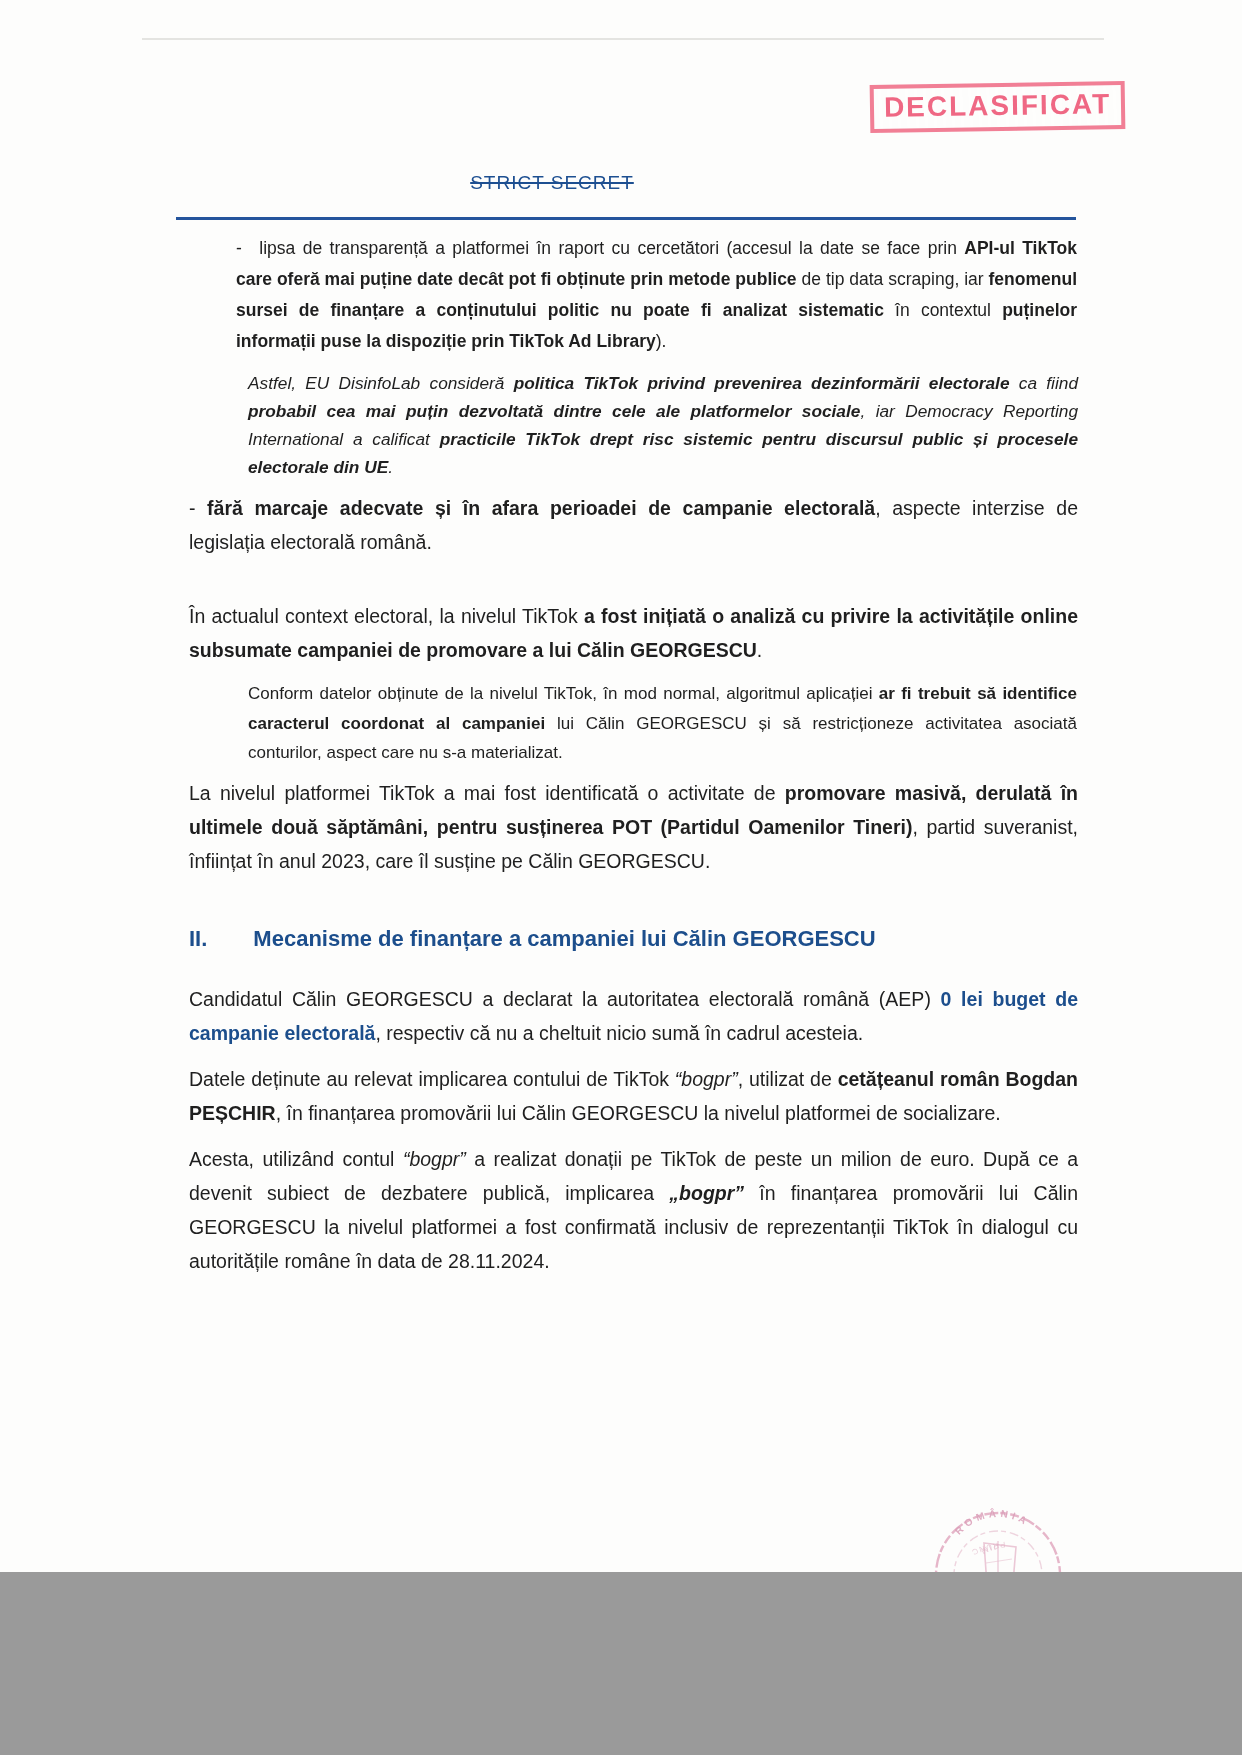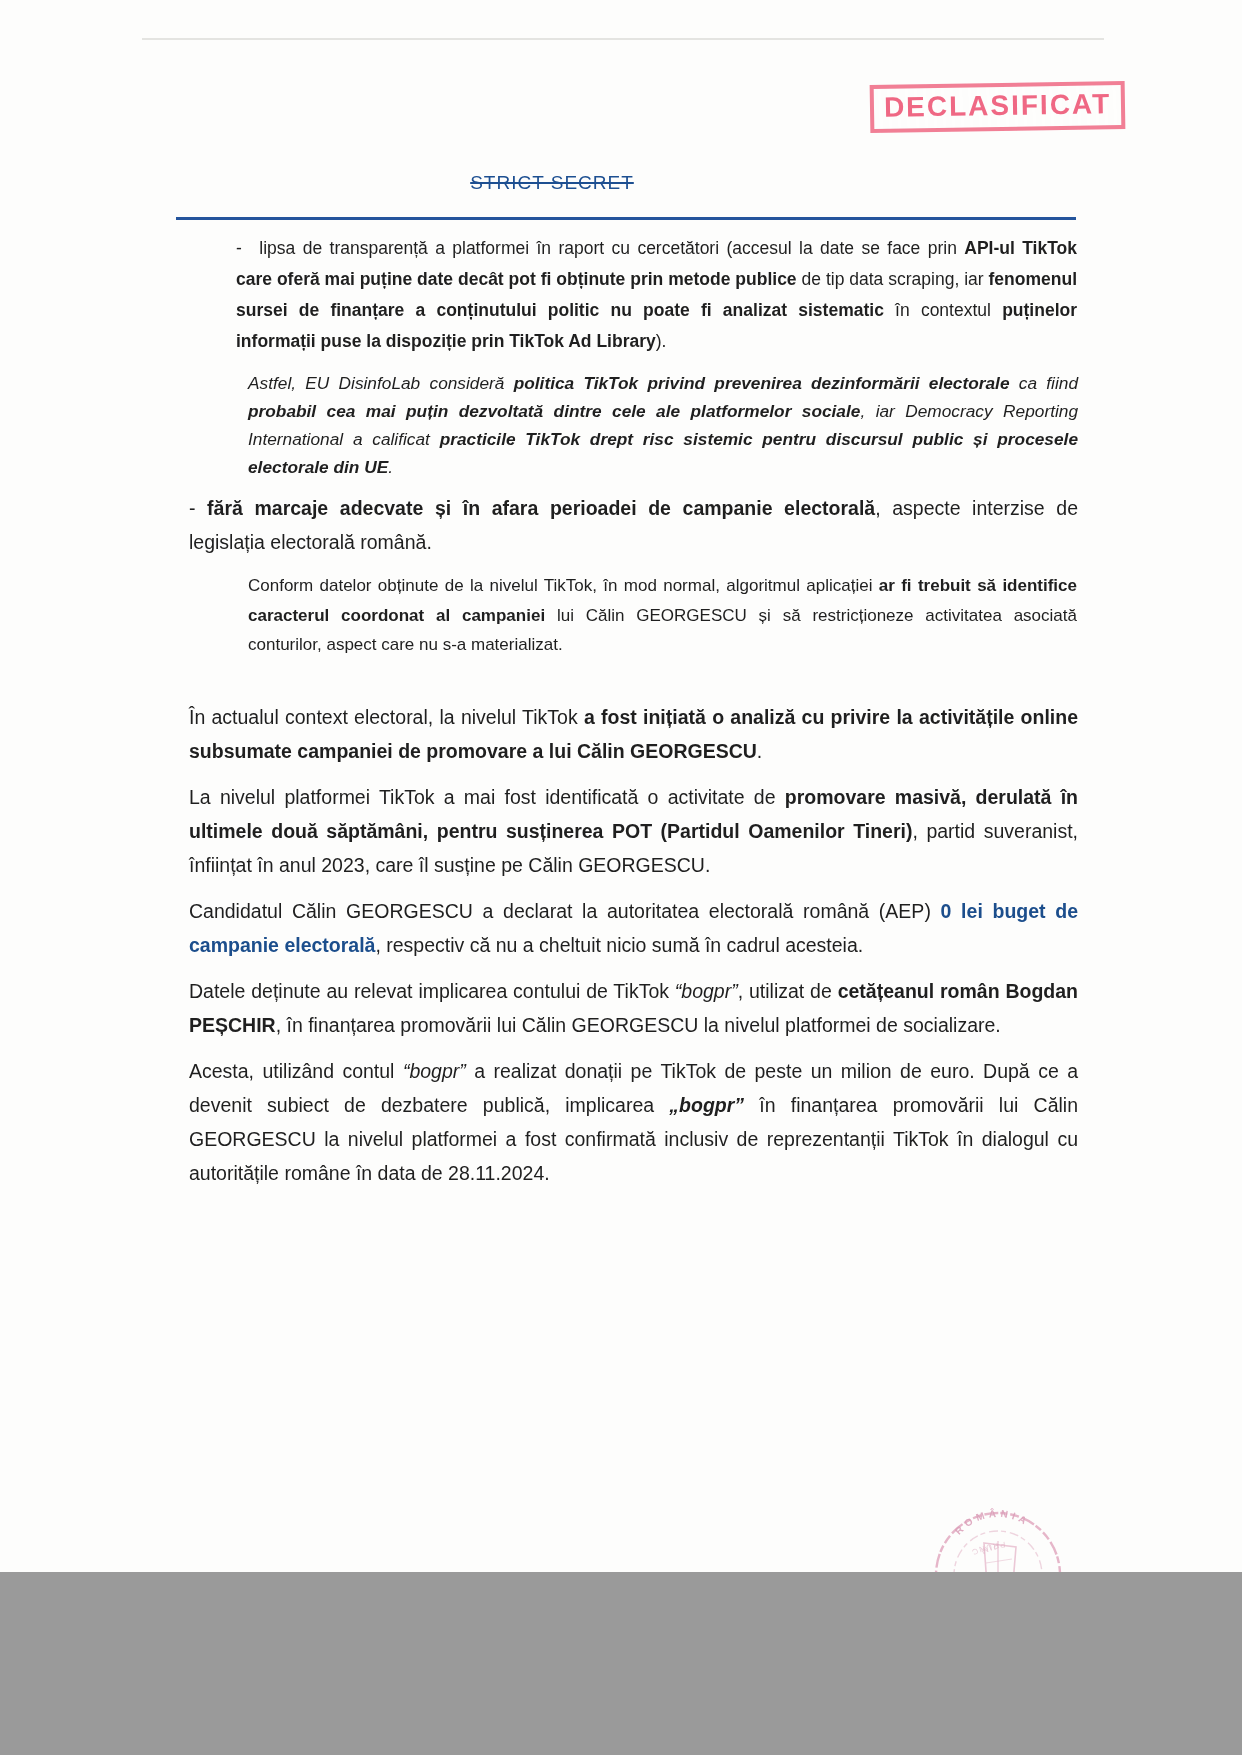--- a/index.html
+++ b/index.html
@@ -89,23 +89,24 @@
     <span>DECLASIFICAT</span>
   </div>
 
   <div class="header-classification">STRICT SECRET</div>
   <div class="header-rule"></div>
 
   <div class="doc-body">
       <div class="para bullet-indent"><span>- lipsa de transparență a platformei în raport cu cercetători (accesul la date se face prin </span><span class="b">API-ul TikTok care oferă mai puține date decât pot fi obținute prin metode publice</span><span> de tip data scraping, iar </span><span class="b">fenomenul sursei de finanțare a conținutului politic nu poate fi analizat sistematic</span><span> în contextul </span><span class="b">puținelor informații puse la dispoziție prin TikTok Ad Library</span><span>).</span></div>
       <div class="para italic-indent"><span>Astfel, EU DisinfoLab consideră </span><span class="b">politica TikTok privind prevenirea dezinformării electorale</span><span> ca fiind </span><span class="b">probabil cea mai puțin dezvoltată dintre cele ale platformelor sociale</span><span>, iar Democracy Reporting International a calificat </span><span class="b">practicile TikTok drept risc sistemic pentru discursul public și procesele electorale din UE</span><span>.</span></div>
       <div class="para body-par gap-top-sm"><span>- </span><span class="b">fără marcaje adecvate și în afara perioadei de campanie electorală</span><span>, aspecte interzise de legislația electorală română.</span></div>
+      <div class="para body-par gap-top"><span>În actualul context electoral, la nivelul TikTok </span><span class="b">a fost inițiată o analiză cu privire la activitățile online subsumate campaniei de promovare a lui Călin GEORGESCU</span><span>.</span></div>
       <div class="para small-indent"><span>Conform datelor obținute de la nivelul TikTok, în mod normal, algoritmul aplicației </span><span class="b">ar fi trebuit să identifice caracterul coordonat al campaniei</span><span> lui Călin GEORGESCU și să restricționeze activitatea asociată conturilor, aspect care nu s-a materializat.</span></div>
-      <div class="para body-par gap-top"><span>În actualul context electoral, la nivelul TikTok </span><span class="b">a fost inițiată o analiză cu privire la activitățile online subsumate campaniei de promovare a lui Călin GEORGESCU</span><span>.</span></div>
       <div class="para body-par"><span>La nivelul platformei TikTok a mai fost identificată o activitate de </span><span class="b">promovare masivă, derulată în ultimele două săptămâni, pentru susținerea POT (Partidul Oamenilor Tineri)</span><span>, partid suveranist, înființat în anul 2023, care îl susține pe Călin GEORGESCU.</span></div>
+      <div class="para heading2"><span class="b" style="color: rgb(28, 78, 140);">II.</span><span class="b" style="color: rgb(28, 78, 140);">Mecanisme de finanțare a campaniei lui Călin GEORGESCU</span></div>
       <div class="para body-par"><span>Candidatul Călin GEORGESCU a declarat la autoritatea electorală română (AEP) </span><span class="b" style="color: rgb(28, 78, 140);">0 lei buget de campanie electorală</span><span>, respectiv că nu a cheltuit nicio sumă în cadrul acesteia.</span></div>
       <div class="para body-par"><span>Datele deținute au relevat implicarea contului de TikTok </span><span class="i">“bogpr”</span><span>, utilizat de </span><span class="b">cetățeanul român Bogdan PEȘCHIR</span><span>, în finanțarea promovării lui Călin GEORGESCU la nivelul platformei de socializare.</span></div>
       <div class="para body-par"><span>Acesta, utilizând contul </span><span class="i">“bogpr”</span><span> a realizat donații pe TikTok de peste un milion de euro. După ce a devenit subiect de dezbatere publică, implicarea </span><span class="b i">„bogpr”</span><span> în finanțarea promovării lui Călin GEORGESCU la nivelul platformei a fost confirmată inclusiv de reprezentanții TikTok în dialogul cu autoritățile române în data de 28.11.2024.</span></div>
     </div>
 
   <div class="footer-rule"></div>
   <div class="footer-classification">STRICT SECRET</div>
   <div class="footer-page">5 / 6</div>
 
   <svg class="pen-stroke" viewBox="0 0 266 44">

